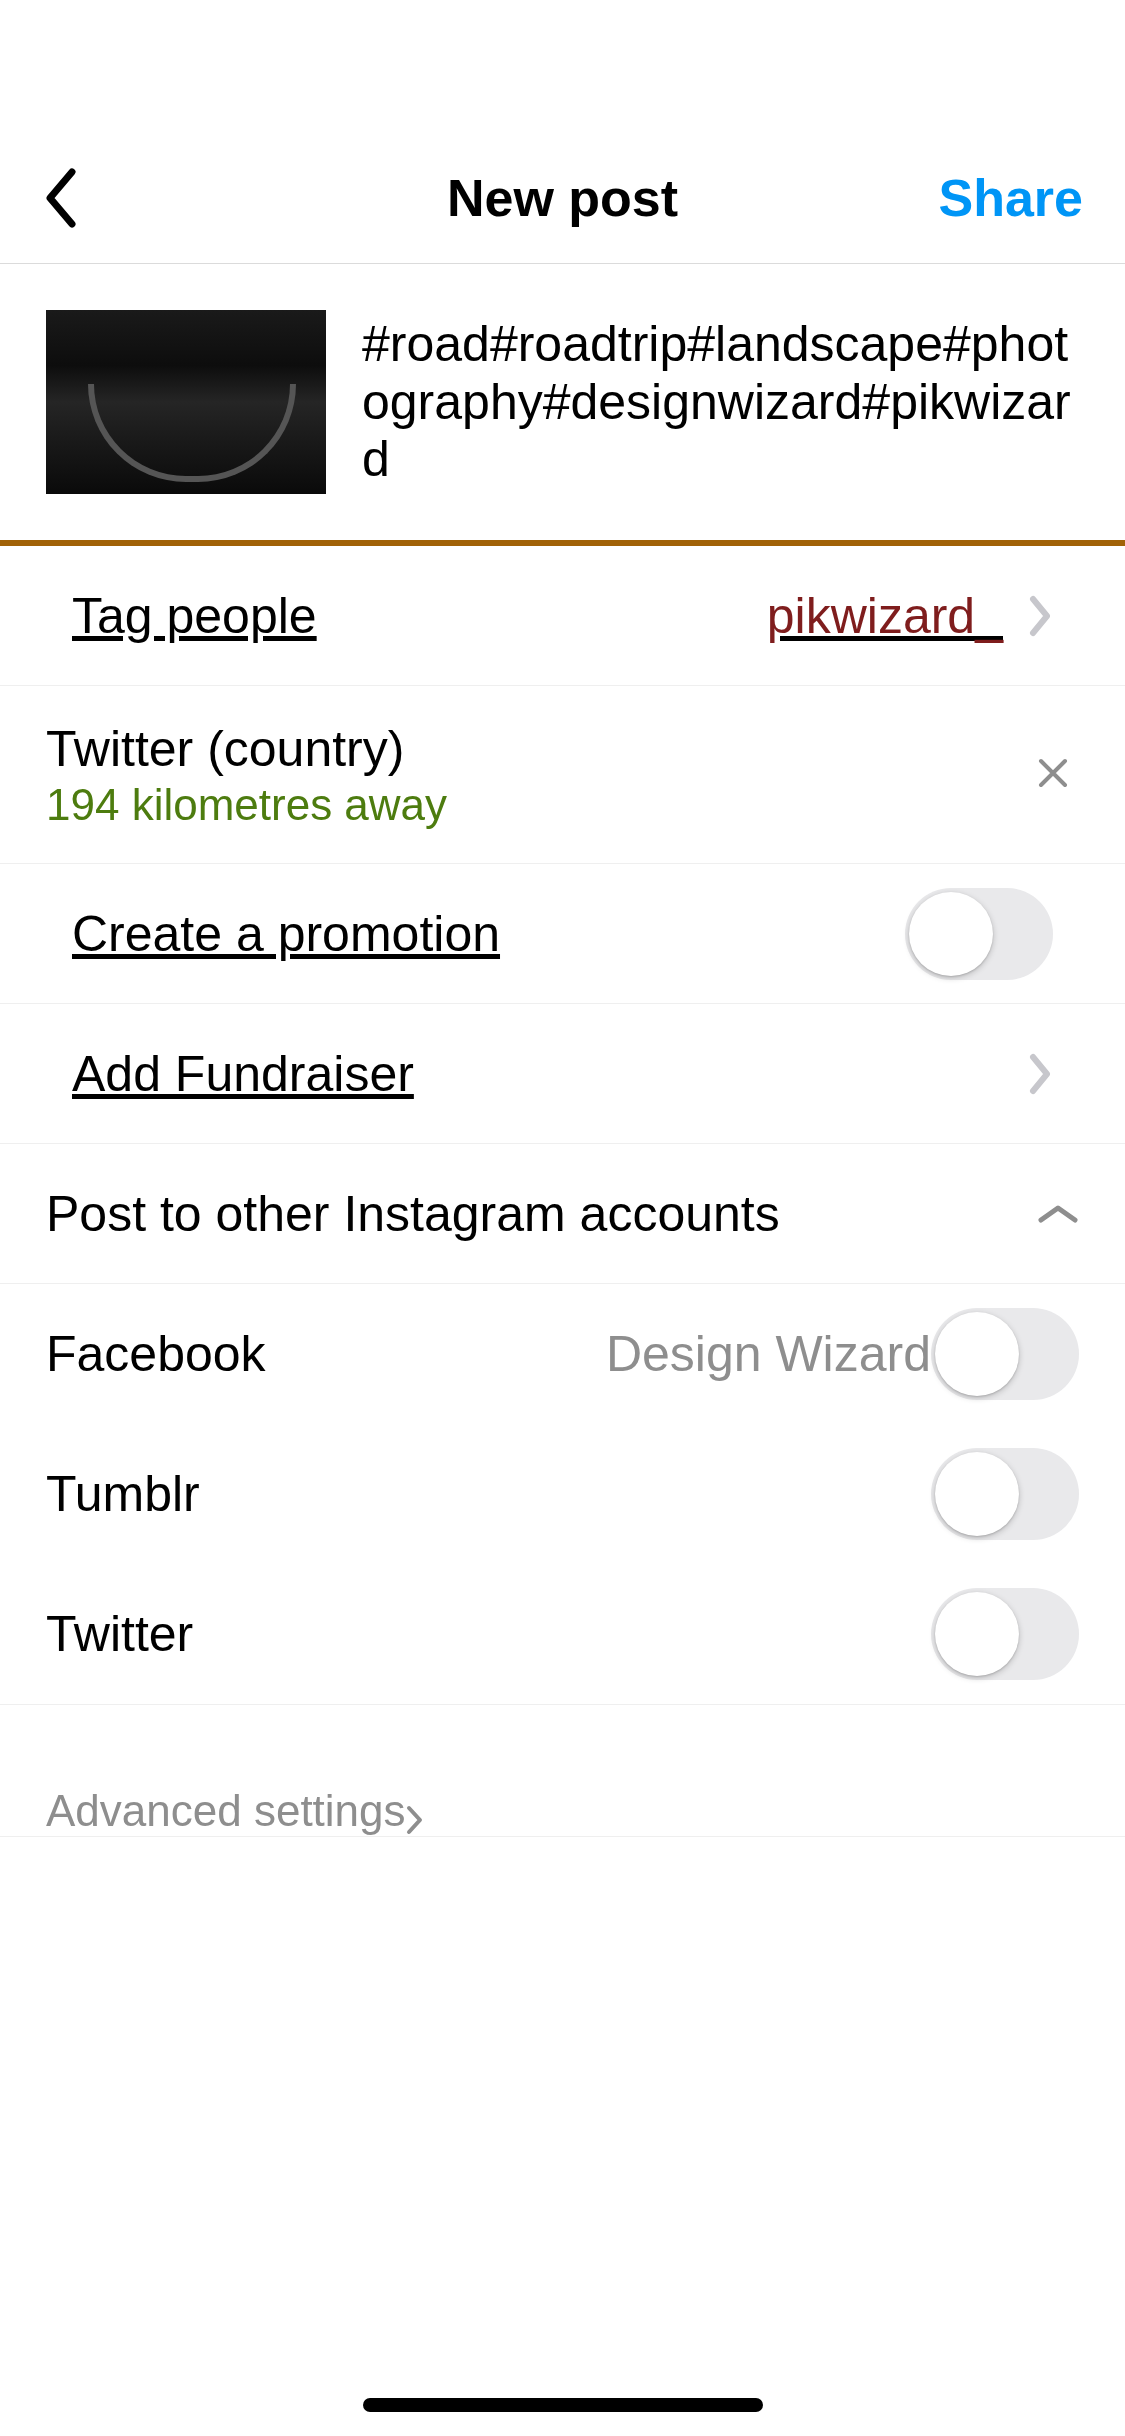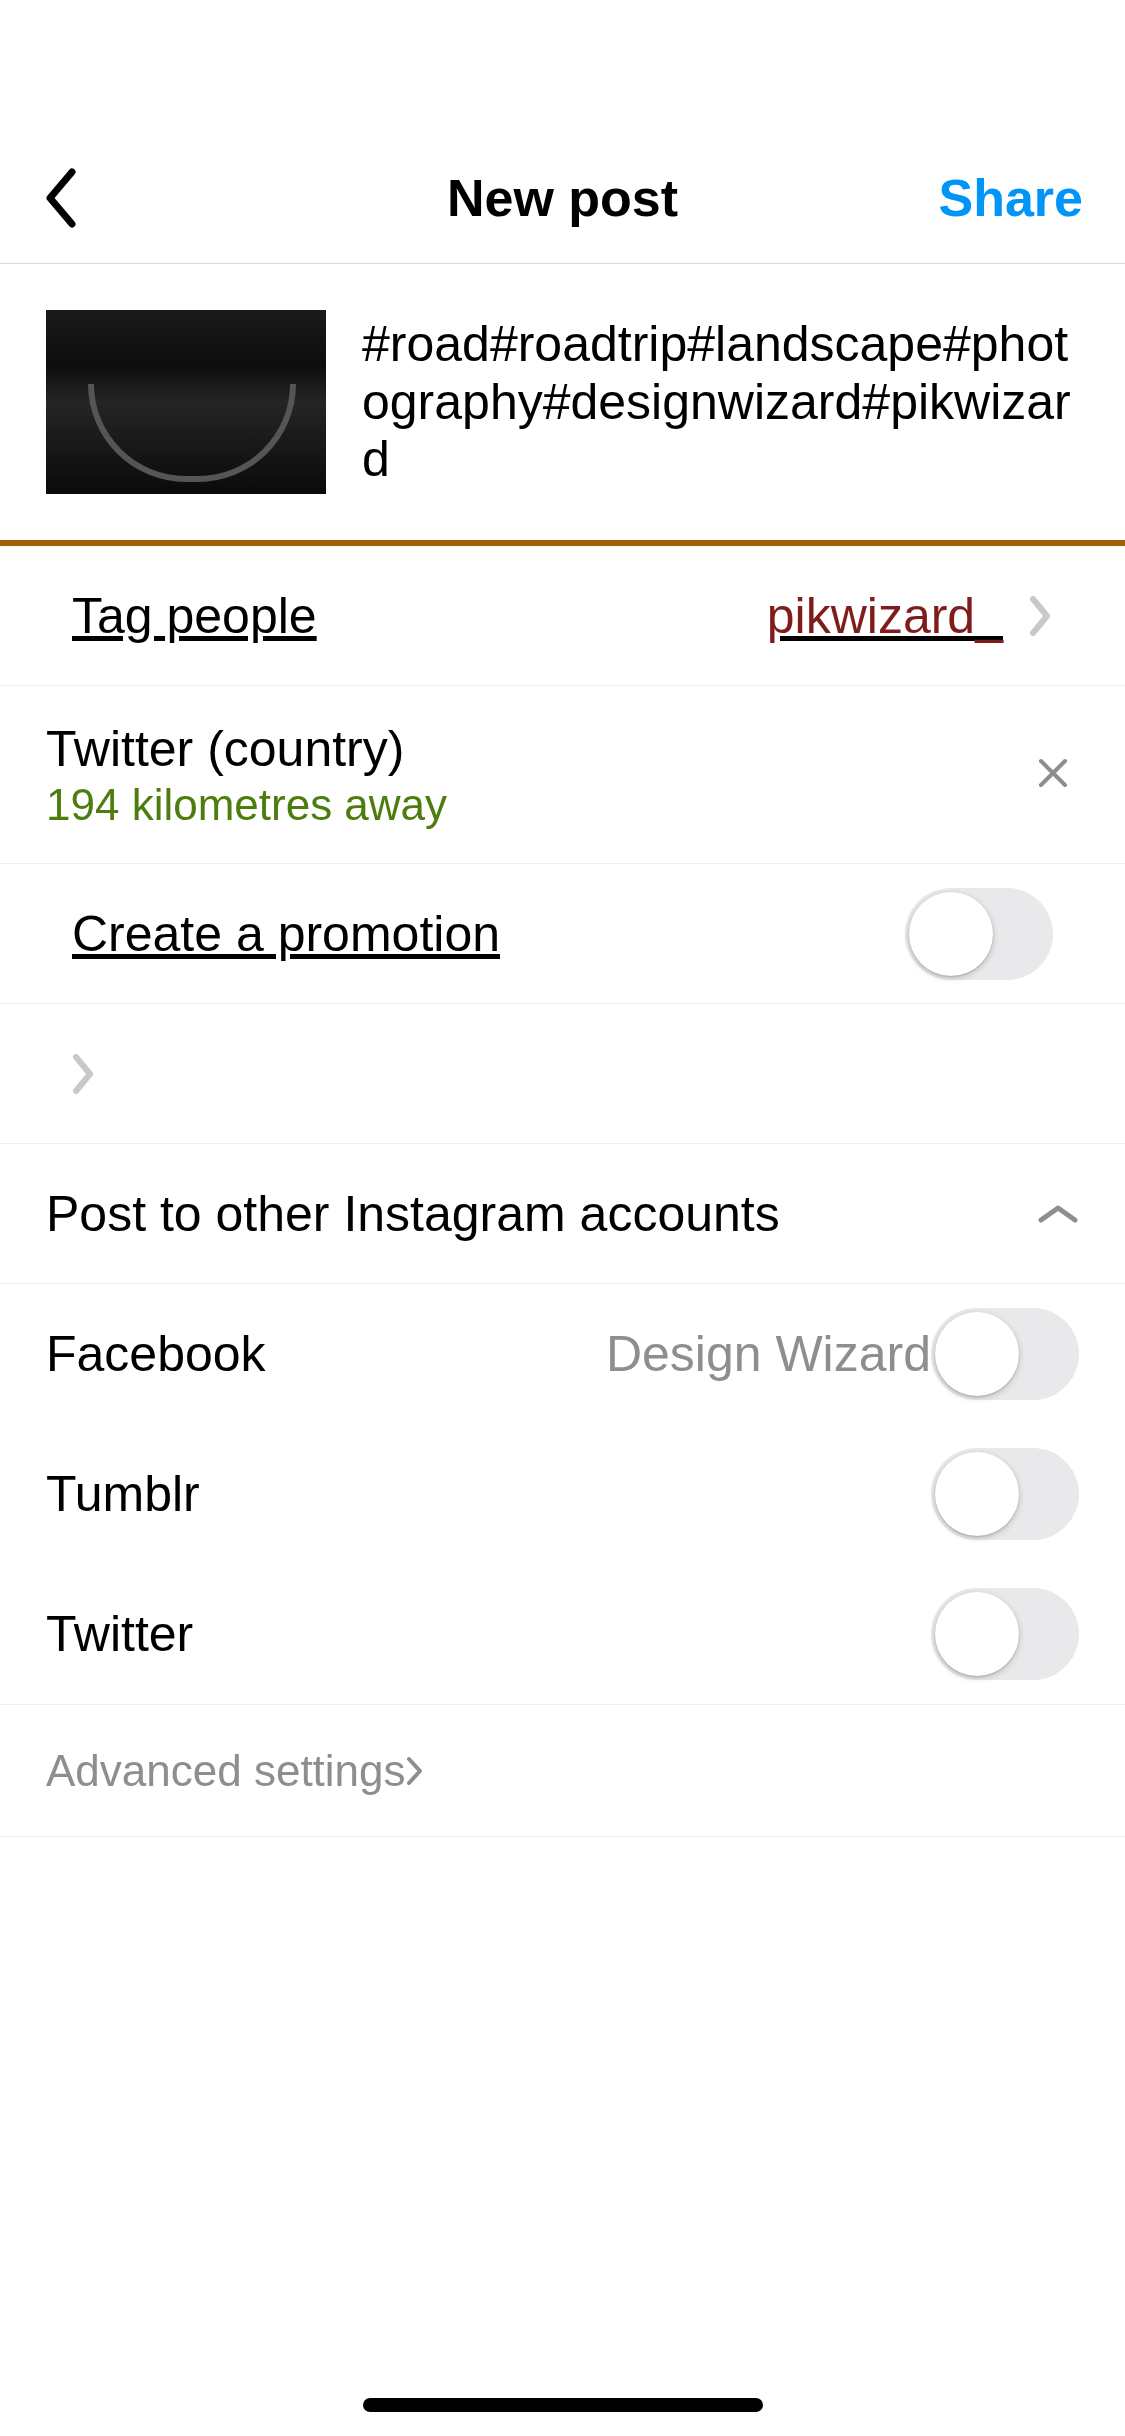--- a/index.html
+++ b/index.html
@@ -178,21 +178,21 @@
     .social-account {
       font-size: 50px;
       font-weight: 400;
       color: #8e8e8e;
     }
     .social-section {
       border-bottom: 1px solid #efefef;
     }
     .advanced-row {
       display: flex;
-      align-items: center;
+      align-items: flex-end;
       padding: 0 46px;
       height: 132px;
       gap: 0;
       border-bottom: 1px solid #efefef;
     }
     .advanced-label {
       font-size: 44px;
       font-weight: 400;
       color: #8e8e8e;
     }
@@ -250,20 +250,21 @@
 </div>
 
 <div class="row">
   <div class="row-label">Create a promotion</div>
   <div class="toggle">
     <div class="toggle-knob"></div>
   </div>
 </div>
 
 <div class="row">
+  <div class="row-label">Add Fundraiser</div>
   <svg class="chevron-right" width="24" height="42" viewBox="0 0 24 42" fill="none">
     <path d="M4 4 L18 21 L4 38" stroke="#c7c7cc" stroke-width="6" stroke-linecap="round" stroke-linejoin="round"></path>
   </svg>
 </div>
 
 <div class="section-header">
   <div class="row-label">Post to other Instagram accounts</div>
   <svg class="chevron-up" width="42" height="24" viewBox="0 0 42 24" fill="none">
     <path d="M4 18 L21 6 L38 18" stroke="#8e8e8e" stroke-width="5" stroke-linecap="round" stroke-linejoin="round"></path>
   </svg>

